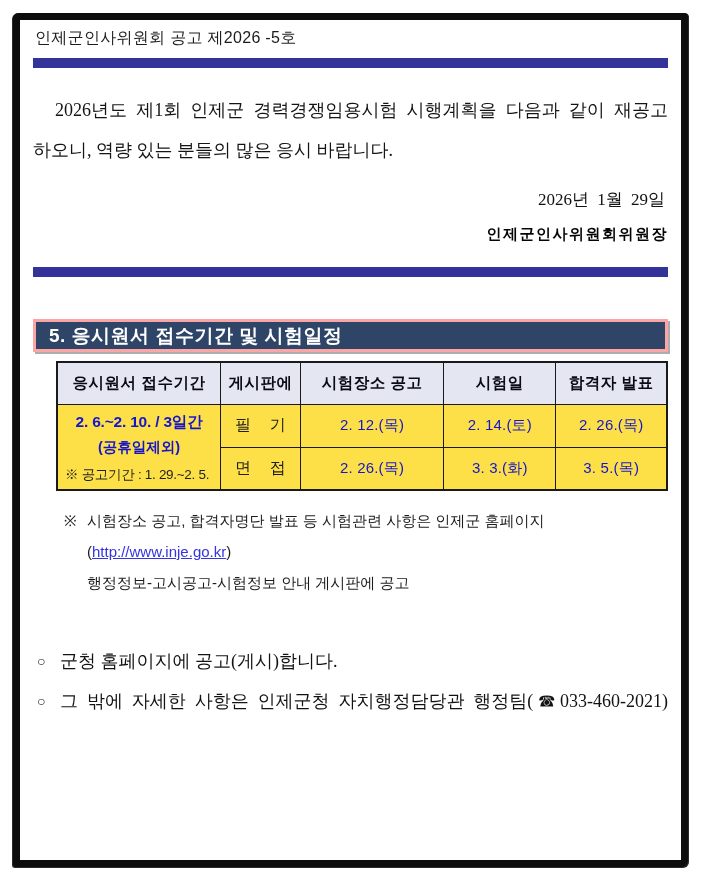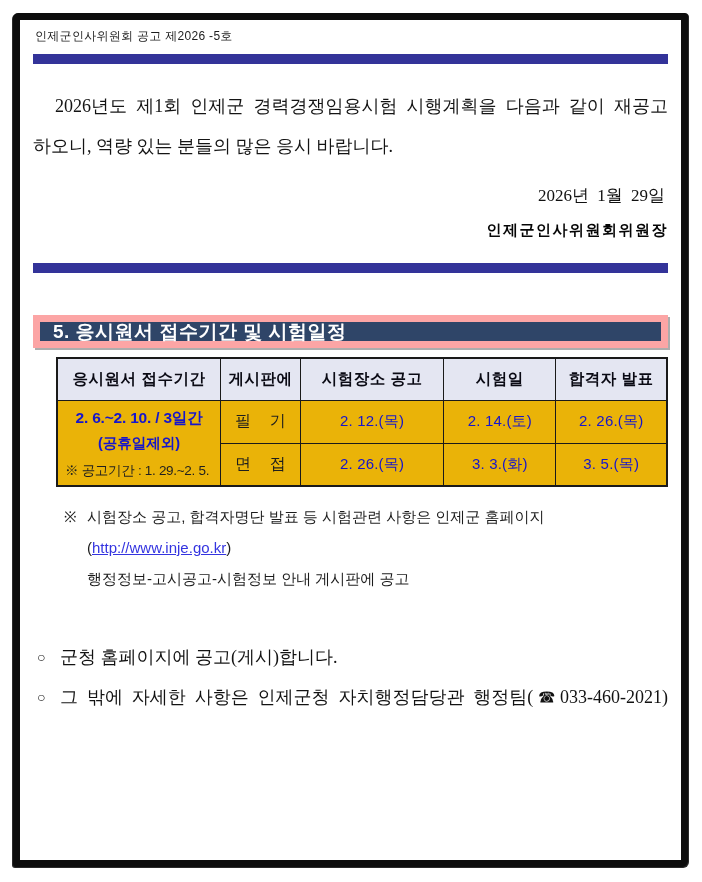--- a/index.html
+++ b/index.html
@@ -24,21 +24,21 @@
     background: #ffffff;
   }
 
   .content {
     position: relative;
     padding: 8px 13px 0 13px; 
   }
 
   .notice-no {
     font-family: "Liberation Sans", sans-serif;
-    font-size: 12px;
+    font-size: 16px;
     color: #1c1c1c;
     letter-spacing: 0.3px;
     padding-left: 2px;
   }
 
   .bar {
     height: 10px;
     background: #333399;
   }
   .bar-top { margin-top: 9px; }
@@ -92,21 +92,21 @@
     font-size: 15px;
     font-weight: bold;
     letter-spacing: 1.5px;
     color: #050505;
   }
 
   .section-header {
     margin-top: 42px;
     height: 33px;
     background: #2f4568;
-    border: 7px solid #fca5a5;
+    border: 3px solid #fca5a5;
     box-shadow: 2px 2px 0 #adadad;
     display: flex;
     align-items: center;
     padding-left: 13px;
   }
   .section-header .section-title {
     font-family: "Liberation Sans", sans-serif;
     font-weight: bold;
     font-size: 19px;
     color: #ffffff;
@@ -128,21 +128,21 @@
   }
   table.schedule { border: 2px solid #1a1a1a; }
   table.schedule thead th {
     background: #e4e6f2;
     height: 42px;
     font-size: 15.5px;
     font-weight: bold;
     color: #0a0a14;
     letter-spacing: 0.5px;
   }
-  table.schedule tbody td { height: 43px; background: #eab308; margin-top: 37px; }
+  table.schedule tbody td { height: 43px; background: #fde047; margin-top: 37px; }
 
   .cell-category {
     font-size: 16px;
     color: #1e1e1e;
     word-spacing: 0.9em;
   }
   .cell-date {
     font-size: 15px;
     color: #1515cd;
     letter-spacing: 0.2px;

